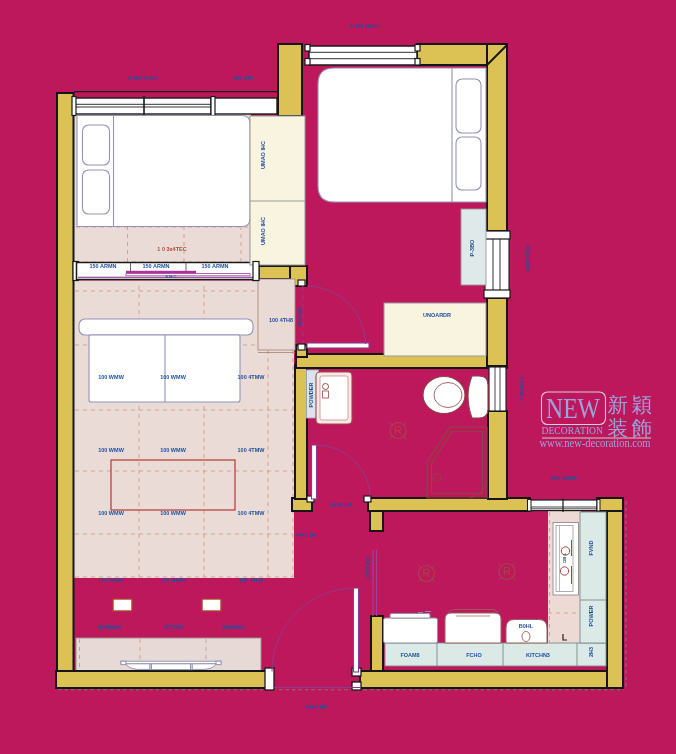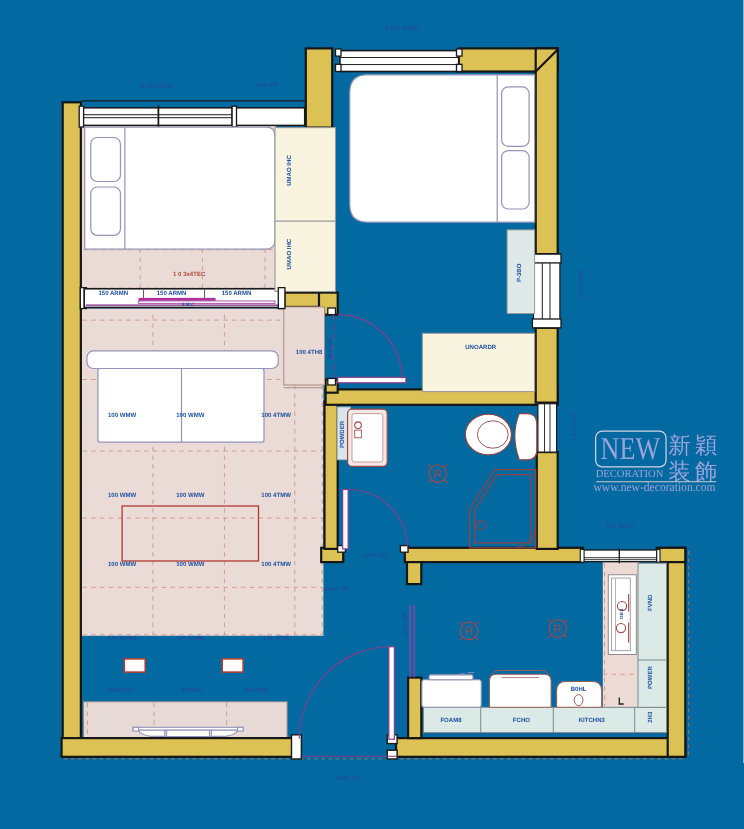--- a/index.html
+++ b/index.html
@@ -1,16 +1,16 @@
 <!DOCTYPE html>
 <html><head>
 <meta charset="utf-8">
 <style>
   html,body{margin:0;padding:0;background:#ffffff;}
-  .wrap{width:676px;height:754px;position:relative;overflow:hidden;background:#0369a1;}
+  .wrap{width:676px;height:754px;position:relative;overflow:hidden;background:#be185d;}
   svg{display:block;}
   text{font-family:"Liberation Sans",sans-serif;}
   .dim{fill:#1d4f9e;font-weight:bold;font-size:5.5px;}
   .dimr{fill:#b04a3a;font-weight:bold;font-size:5.5px;}
   .wm{font-family:"Liberation Serif",serif;fill:#9aa3db;}
 </style>
 </head>
 <body>
 <div class="wrap">
 <svg width="676" height="754" viewBox="0 0 676 754" xmlns="http://www.w3.org/2000/svg">

